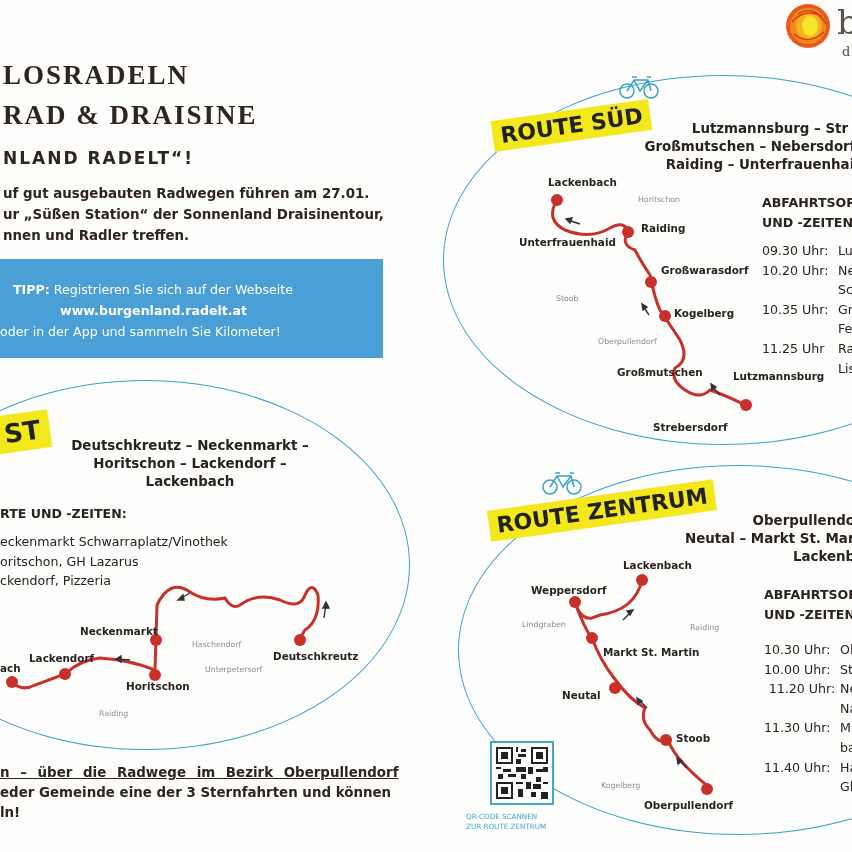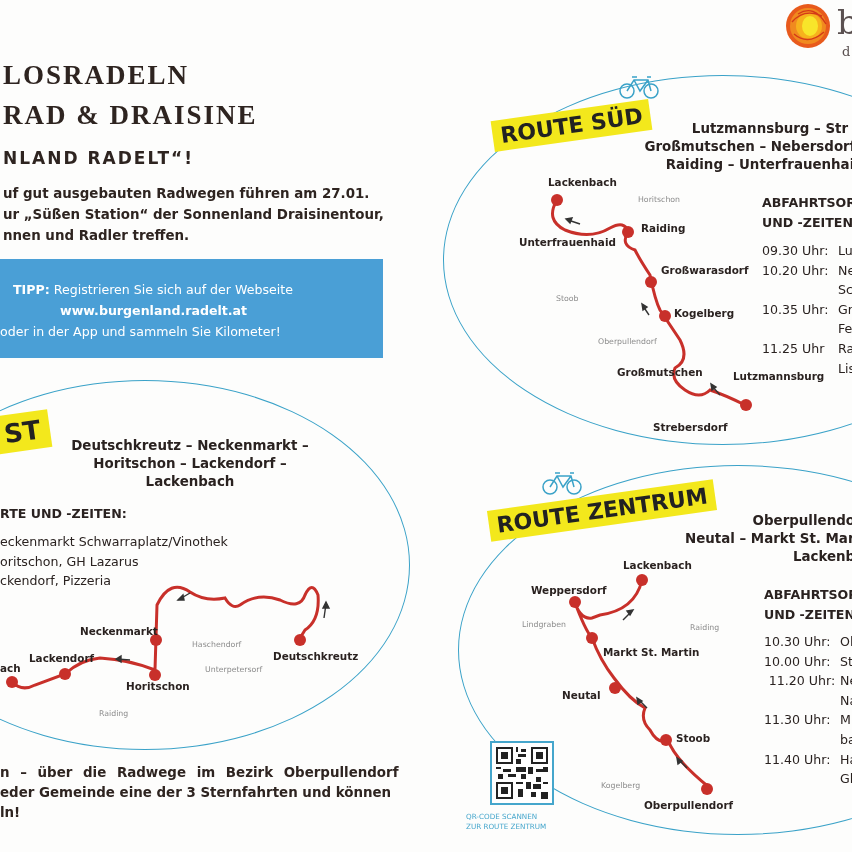--- a/index.html
+++ b/index.html
@@ -90,21 +90,21 @@
 <div class="abs place" style="left:0;top:662px;text-align:right;">ach</div>
 <div class="abs place" style="left:29px;top:652px;">Lackendorf</div>
 <div class="abs place" style="left:80px;top:625px;">Neckenmarkt</div>
 <div class="abs place" style="left:126px;top:680px;">Horitschon</div>
 <div class="abs place" style="left:273px;top:650px;">Deutschkreutz</div>
 <div class="abs bg-place" style="left:192px;top:640px;">Haschendorf</div>
 <div class="abs bg-place" style="left:205px;top:665px;">Unterpetersorf</div>
 <div class="abs bg-place" style="left:99px;top:709px;">Raiding</div>
 
 <div class="abs bottom-text" style="left:0;top:763px;">
-  <div style="word-spacing:6px;">n – über die Radwege im Bezirk Oberpullendorf</div>
+  <div style="word-spacing:6px;text-decoration:underline;">n – über die Radwege im Bezirk Oberpullendorf</div>
   <div>eder Gemeinde eine der 3 Sternfahrten und können</div>
   <div>ln!</div>
 </div>
 
 <div class="ellipse" style="left:443px;top:75px;width:560px;height:370px;"></div>
 <svg class="abs" style="left:618px;top:74px;" width="42" height="26" viewBox="0 0 42 26">
   <g stroke="#3aa2c8" stroke-width="1.5" fill="none">
     <circle cx="9" cy="17" r="7"></circle>
       <circle cx="33" cy="17" r="7"></circle>
     <path d="M9 17 L16 6 L30 6 L33 17 M16 6 L22 17 L30 6 M14 3 L19 3 M29 3 L33 3"></path>
@@ -205,21 +205,21 @@
 <div class="abs place" style="left:644px;top:799px;">Oberpullendorf</div>
 <div class="abs bg-place" style="left:522px;top:620px;">Lindgraben</div>
 <div class="abs bg-place" style="left:690px;top:623px;">Raiding</div>
 <div class="abs bg-place" style="left:601px;top:781px;text-align:right;">Kogelberg</div>
 
 <div class="abs h-dep" style="left:764px;top:585px;">
   <div>ABFAHRTSOR</div>
   <div>UND -ZEITEN</div>
 </div>
 <div class="abs sched" style="left:764px;top:632px;">
-  <div><span style="display:inline-block;width:76px;">10.30 Uhr:</span><span>Ol</span></div>
+  <div><span style="display:inline-block;width:76px;margin-top:8px;">10.30 Uhr:</span><span>Ol</span></div>
   <div><span style="display:inline-block;width:76px;">10.00 Uhr:</span><span>St</span></div>
   <div><span style="display:inline-block;width:76px;text-align:center;">11.20 Uhr:</span><span>Ne</span></div>
   <div><span style="display:inline-block;width:76px;"></span><span>Na</span></div>
   <div><span style="display:inline-block;width:76px;">11.30 Uhr:</span><span>M</span></div>
   <div><span style="display:inline-block;width:76px;"></span><span>ba</span></div>
   <div><span style="display:inline-block;width:76px;">11.40 Uhr:</span><span>Ha</span></div>
   <div><span style="display:inline-block;width:76px;"></span><span>Gl</span></div>
 </div>
 
 <div class="qr-box">

